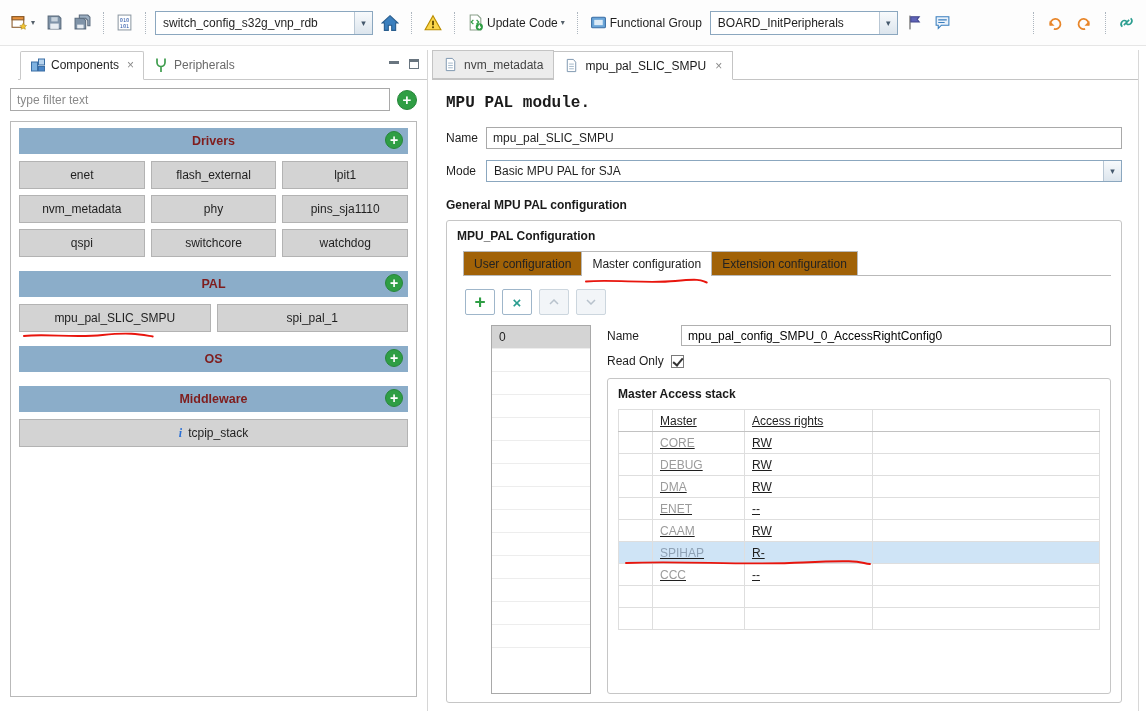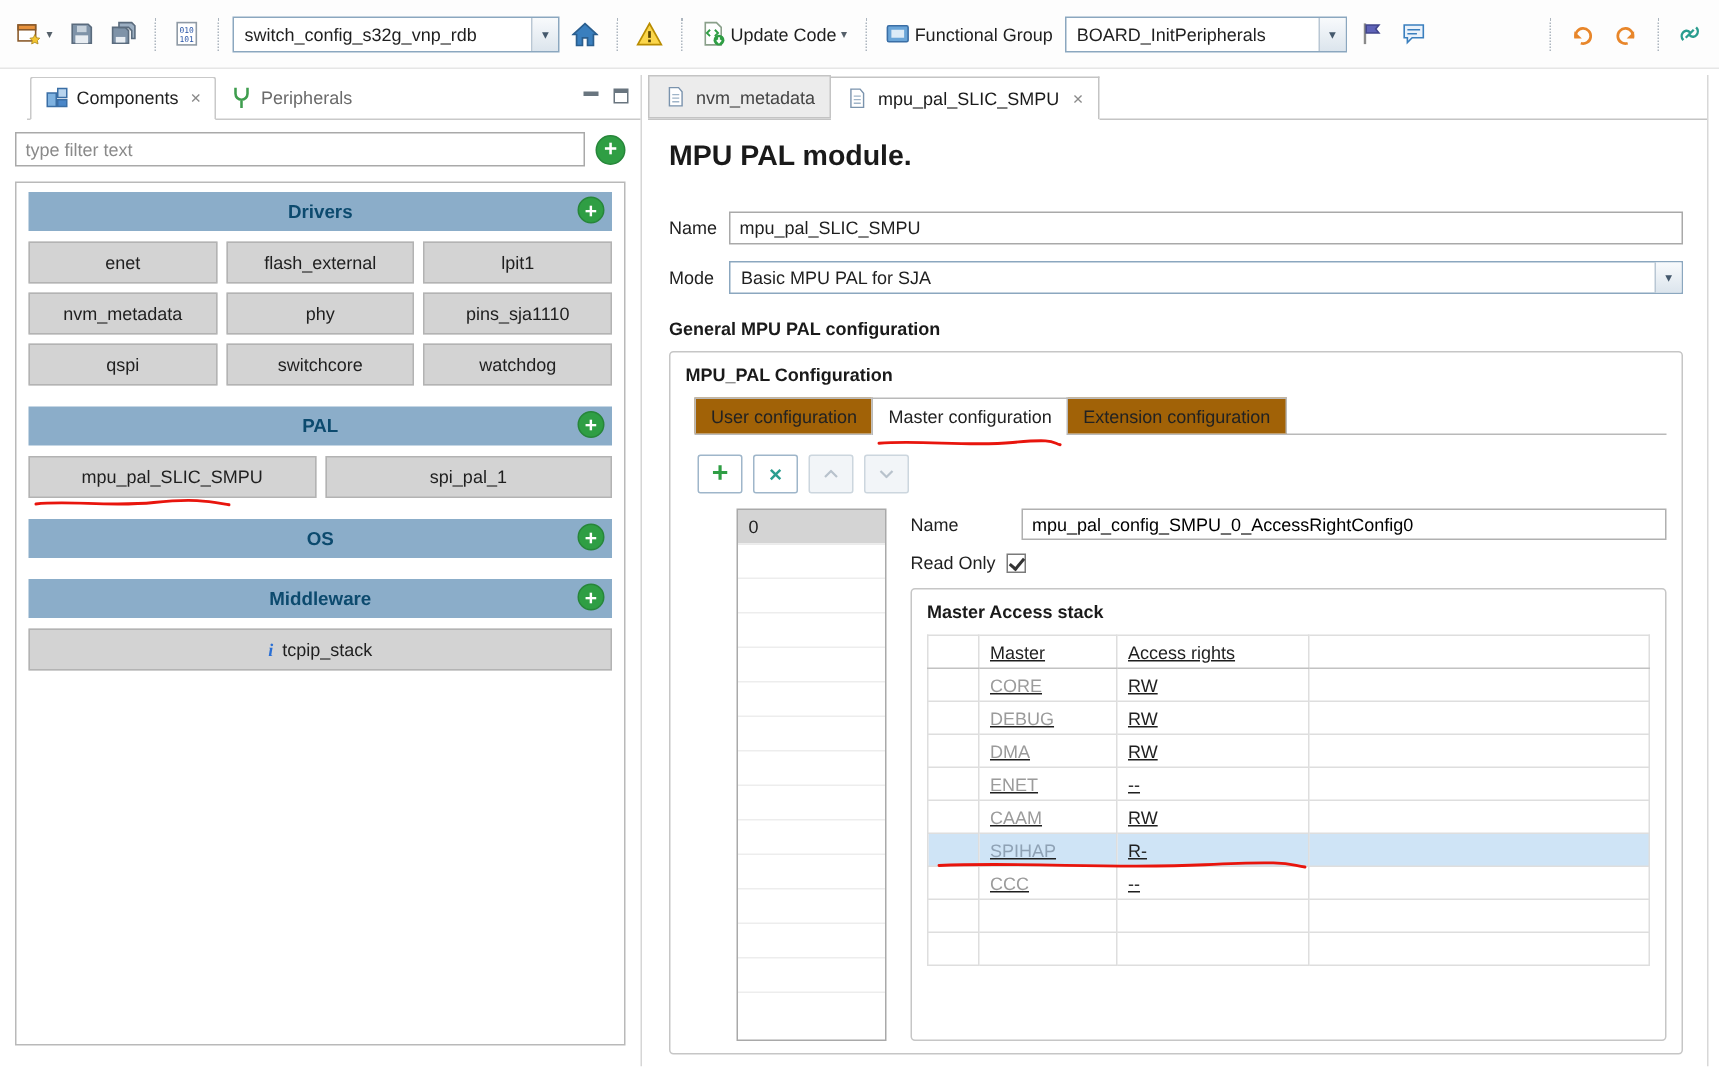--- a/index.html
+++ b/index.html
@@ -33,42 +33,42 @@
   .left-body { flex:1; display:flex; flex-direction:column; padding:8px 10px 14px; min-height:0; }
   .filter-row { display:flex; align-items:center; gap:7px; }
   .filter-input { flex:1; height:23px; border:1px solid #a9a9a9; padding:0 6px; font:12px "Liberation Sans",sans-serif; color:#333; }
   .filter-input::placeholder { color:#8a8a8a; }
   .add-circle { width:20px; height:20px; border-radius:50%; background:#2f9e44; border:1px solid #27863a; color:#fff; font-size:15px; font-weight:bold; line-height:18px; text-align:center; flex:0 0 auto; }
   .add-circle.small { width:18px; height:18px; font-size:14px; line-height:16px; }
 
   .components-box { margin-top:10px; border:1px solid #b9b9b9; padding:6px; flex:1; overflow:hidden; }
   .section + .section { margin-top:14px; }
   .section-header { position:relative; height:26px; background:#8badc9; display:flex; align-items:center; justify-content:center; margin:0 2px; }
-  .sh-title { font-weight:bold; color:#0c4a6e; font-size:12.5px; }
+  .sh-title { font-weight:bold; color:#7f1d1d; font-size:12.5px; }
   .section-header .add-circle { position:absolute; right:5px; top:3px; }
   .grid3 { display:grid; grid-template-columns:repeat(3,1fr); gap:6px; margin:7px 2px 0; }
   .grid2 { display:grid; grid-template-columns:repeat(2,1fr); gap:6px; margin:7px 2px 0; }
   .grid1 { display:grid; grid-template-columns:1fr; gap:6px; margin:7px 2px 0; }
   .comp-btn { position:relative; height:28px; background:#d3d3d3; border:1px solid #b3b3b3; display:flex; align-items:center; justify-content:center; gap:6px; font-size:12px; color:#1f1f1f; }
   .info-i { color:#2a6fd4; font-weight:bold; font-style:italic; font-family:"Liberation Serif",serif; }
 
   .red-underline { position:absolute; pointer-events:none; }
   .red-underline path { stroke:#e8150d; stroke-width:1.9; fill:none; stroke-linecap:round; }
   .ul-comp { left:2px; top:calc(100% + 1px); width:70%; height:8px; }
   .ul-tab  { left:2px; top:calc(100% + 2px); width:calc(100% - 4px); height:7px; }
   .ul-row  { left:-30px; top:17px; width:250px; height:8px; }
 
   
   .editor-tabbar { height:30px; display:flex; align-items:flex-end; border-bottom:1px solid #c4c4c4; }
   .editor-tab { display:flex; align-items:center; gap:6px; height:29px; padding:0 10px; background:#ececec; border:1px solid #c4c4c4; border-left:none; color:#444; }
   .editor-tab:first-child { border-left:1px solid #c4c4c4; }
   .editor-tab.active { background:#fff; border-bottom:1px solid #fff; margin-bottom:-1px; color:#1a1a1a; }
 
   .editor-body { flex:1; display:flex; flex-direction:column; padding:10px 16px 8px 14px; min-height:0; }
-  .module-title { font-size:19px; font-weight:bold; color:#1a1a1a; margin:4px 0 14px; }
+  .module-title { font-size:16px; font-weight:bold; color:#1a1a1a; margin:4px 0 4px;font-family:Liberation Mono, monospace; }
   .field-row { display:flex; align-items:center; margin-top:11px; }
   .field-row label { width:40px; flex:0 0 auto; }
   .text-input { flex:1; height:22px; border:1px solid #a9a9a9; padding:0 6px; font:12px "Liberation Sans",sans-serif; color:#1f1f1f; }
   .combo.flexwide { flex:1; height:22px; }
   .bold-label { font-weight:bold; font-size:12px; color:#1a1a1a; }
   .general-label { margin-top:16px; }
 
   .groupbox { border:1px solid #c6c6c6; border-radius:3px; padding:8px 10px; }
   .main-group { margin-top:8px; flex:1; display:flex; flex-direction:column; min-height:0; }
 

